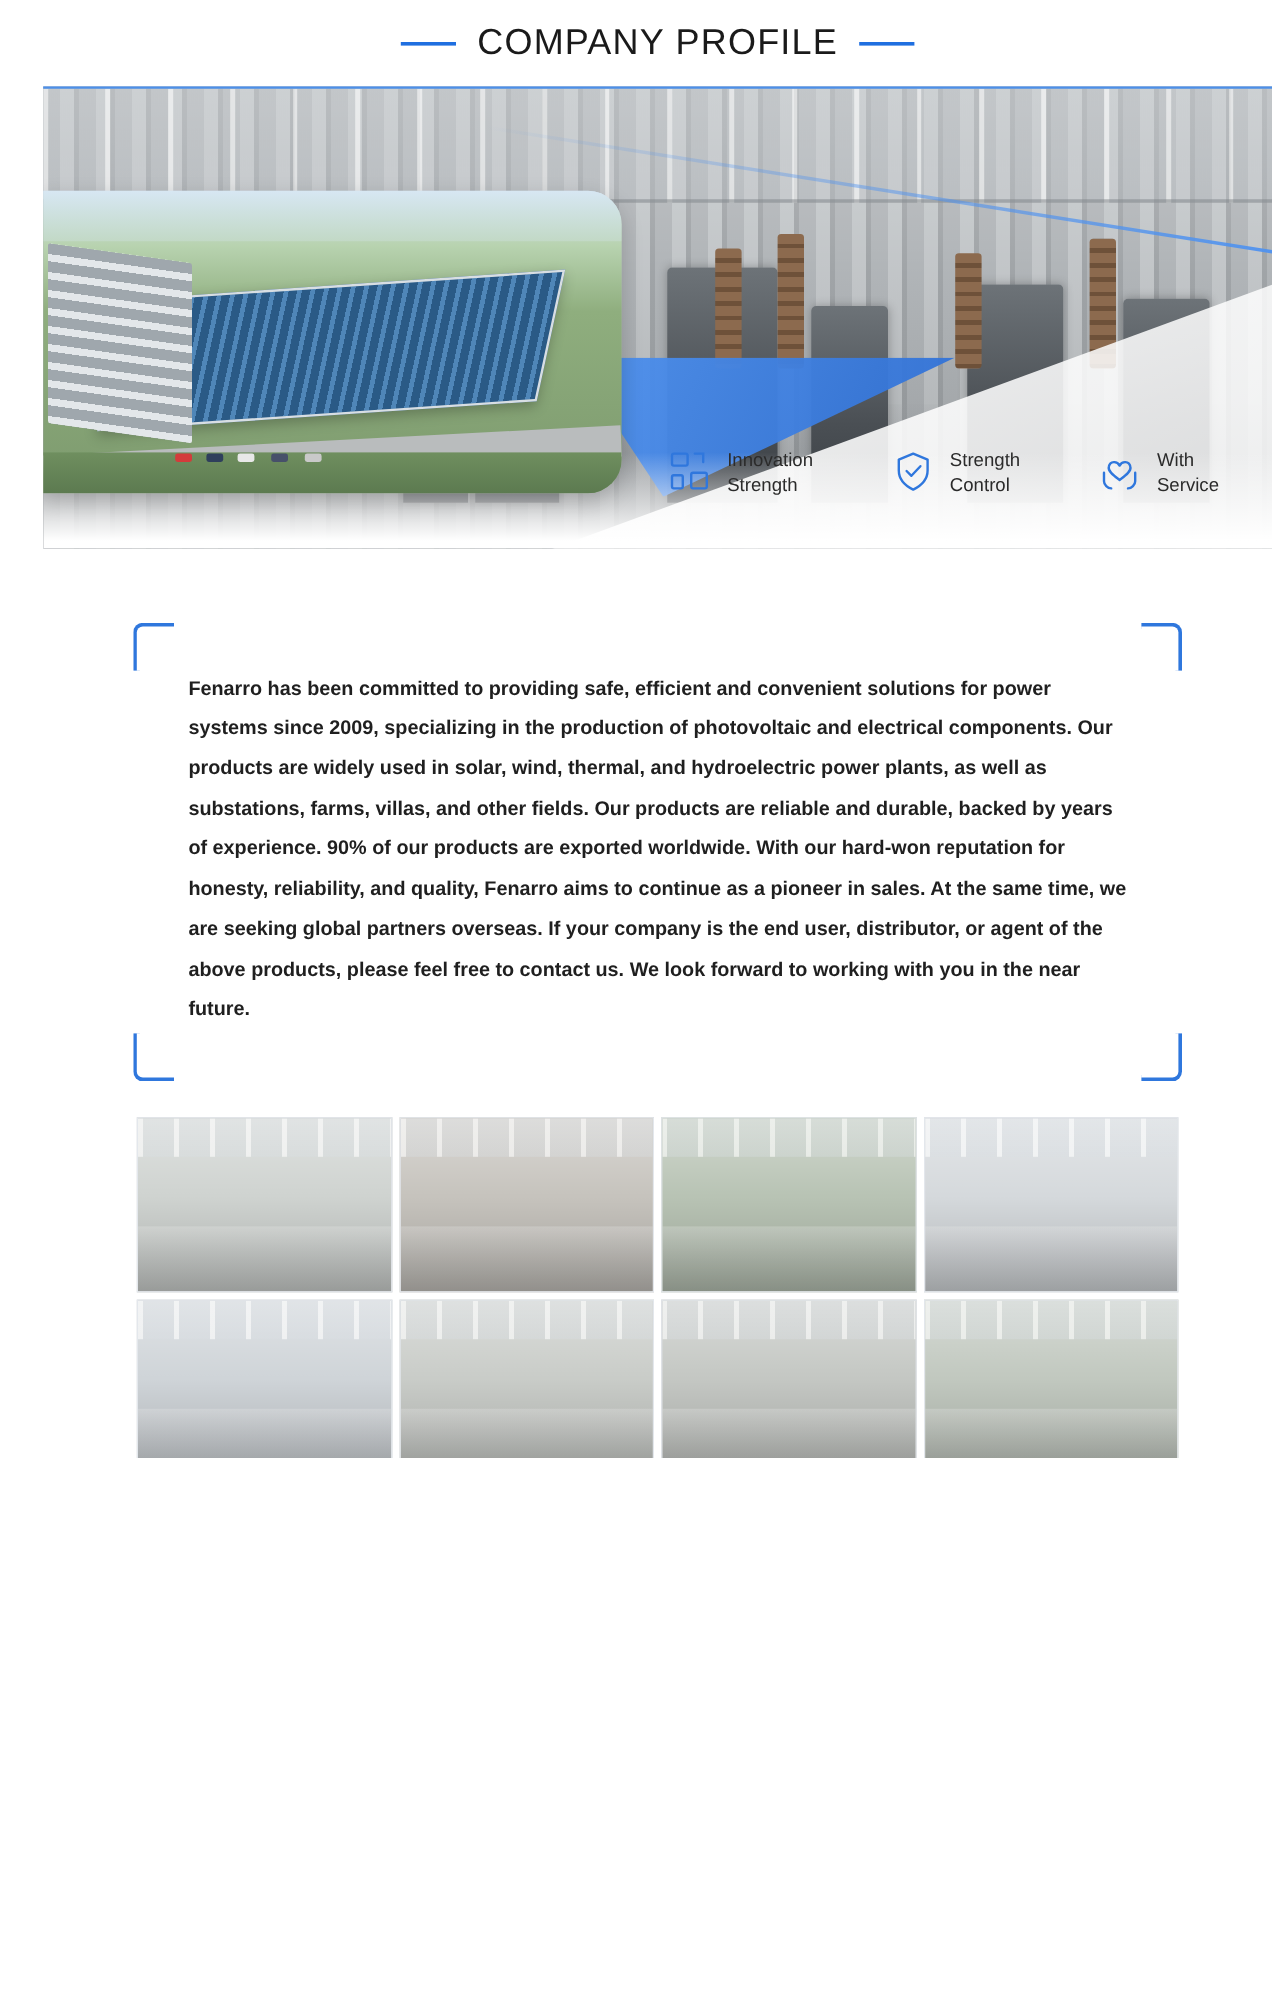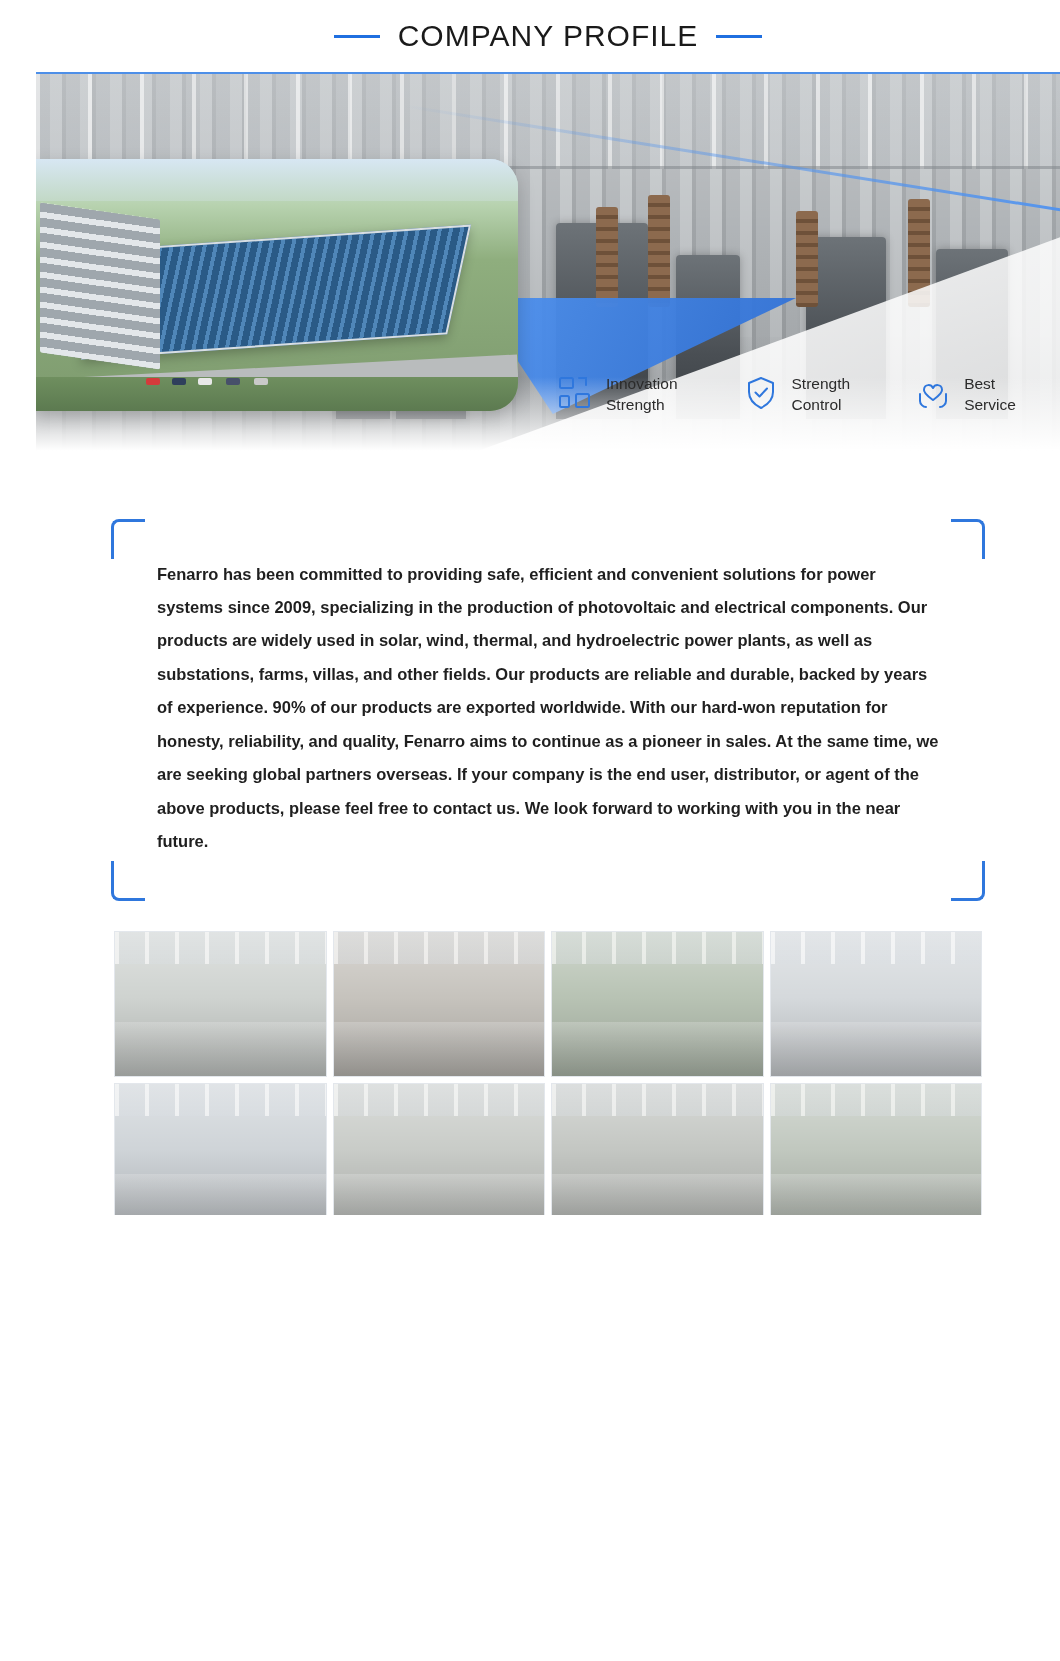--- a/index.html
+++ b/index.html
@@ -369,21 +369,21 @@
       </div>
 
       <div class="feature">
         <span class="feature-icon">
           <svg viewBox="0 0 38 38" width="38" height="38" fill="none" stroke="#2f77dd" stroke-width="2">
             <path d="M19 14c-2-4-8-4-9 1-1 4 5 8 9 11 4-3 10-7 9-11-1-5-7-5-9-1z" stroke-linejoin="round"></path>
             <path d="M6 20v7c0 3 3 6 6 6" stroke-linecap="round"></path>
             <path d="M32 20v7c0 3-3 6-6 6" stroke-linecap="round"></path>
           </svg>
         </span>
-        <span class="feature-label">Best
+        <span class="feature-label">With
 Service</span>
       </div>
 
     </div>
   </div>
 
   <div class="about">
     <span class="bracket tl"></span>
     <span class="bracket tr"></span>
     <span class="bracket bl"></span>

